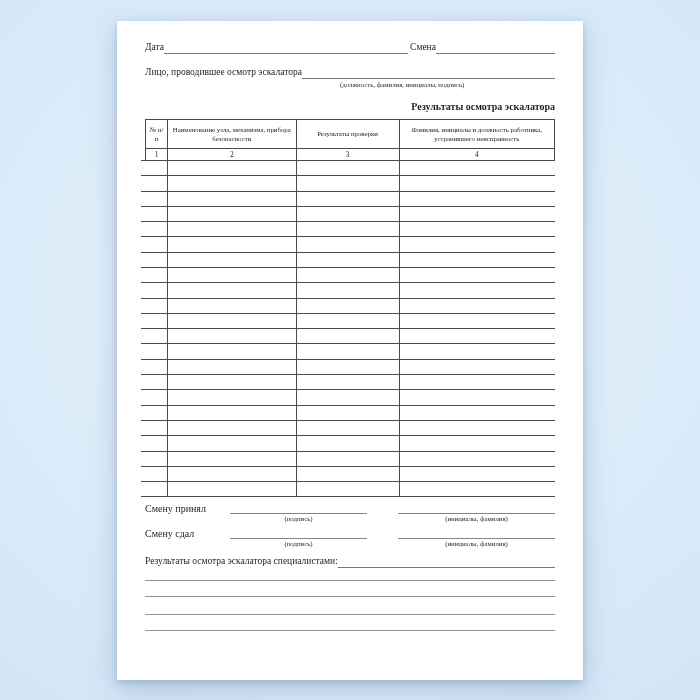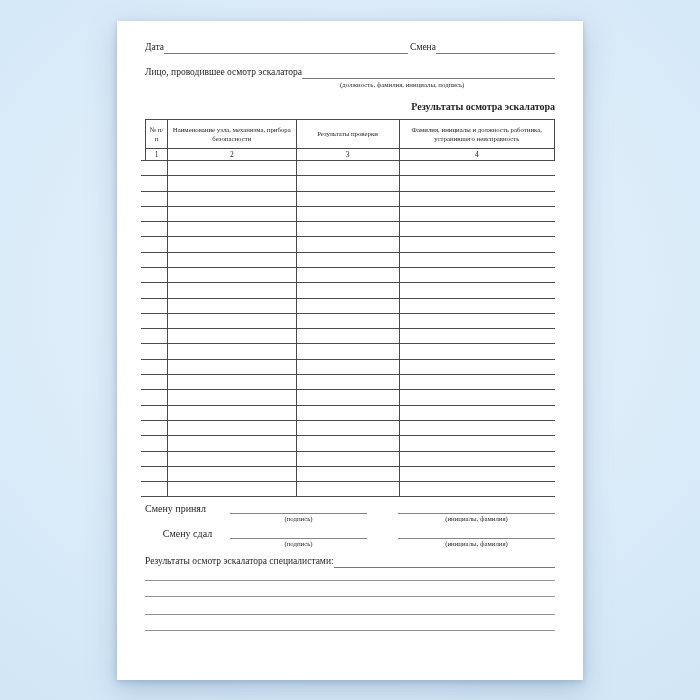--- a/index.html
+++ b/index.html
@@ -59,21 +59,21 @@
   .sig-row .sig-label { width: 85px; }
   .sig-line1 { width: 137px; border-bottom: 1px solid #858585; height: 10px; }
   .sig-spacer { width: 31px; }
   .sig-line2 { flex: 1; border-bottom: 1px solid #858585; height: 10px; }
   .sig-hints { display: flex; margin-top: 1px; }
   .sig-hints .h-sp0 { width: 85px; }
   .sig-hints .h-l1 { width: 137px; text-align: center; }
   .sig-hints .h-sp1 { width: 31px; }
   .sig-hints .h-l2 { flex: 1; text-align: center; }
   .m-accepted { margin-top: 6px; }
-  .m-handed { margin-top: 4px; text-align: center; }
+  .m-handed { margin-top: 4px; }
 
   .r-specialists { margin-top: 8px; }
   .r-specialists .f1 { flex: 1; }
 
   .blank { border-bottom: 1px solid #949494; }
   .bl-1 { height: 12px; }
   .bl-2 { height: 15px; }
   .bl-3 { height: 17px; }
   .bl-4 { height: 15px; }
 
@@ -276,21 +276,21 @@
     <span class="sig-line2"></span>
   </div>
   <div class="sig-hints hint">
     <span class="h-sp0"></span>
     <span class="h-l1">(подпись)</span>
     <span class="h-sp1"></span>
     <span class="h-l2">(инициалы, фамилия)</span>
   </div>
 
   <div class="row r-specialists">
-    <span class="lbl">Результаты осмотр эскалатора специалистами:</span>
+    <span class="lbl">Результаты осмотра эскалатора специалистами:</span>
     <span class="wline f1"></span>
   </div>
   <div class="blank bl-1"></div>
   <div class="blank bl-2"></div>
 
   <div class="blank bl-3"></div>
   <div class="blank bl-4"></div>
 
 </div>
 

